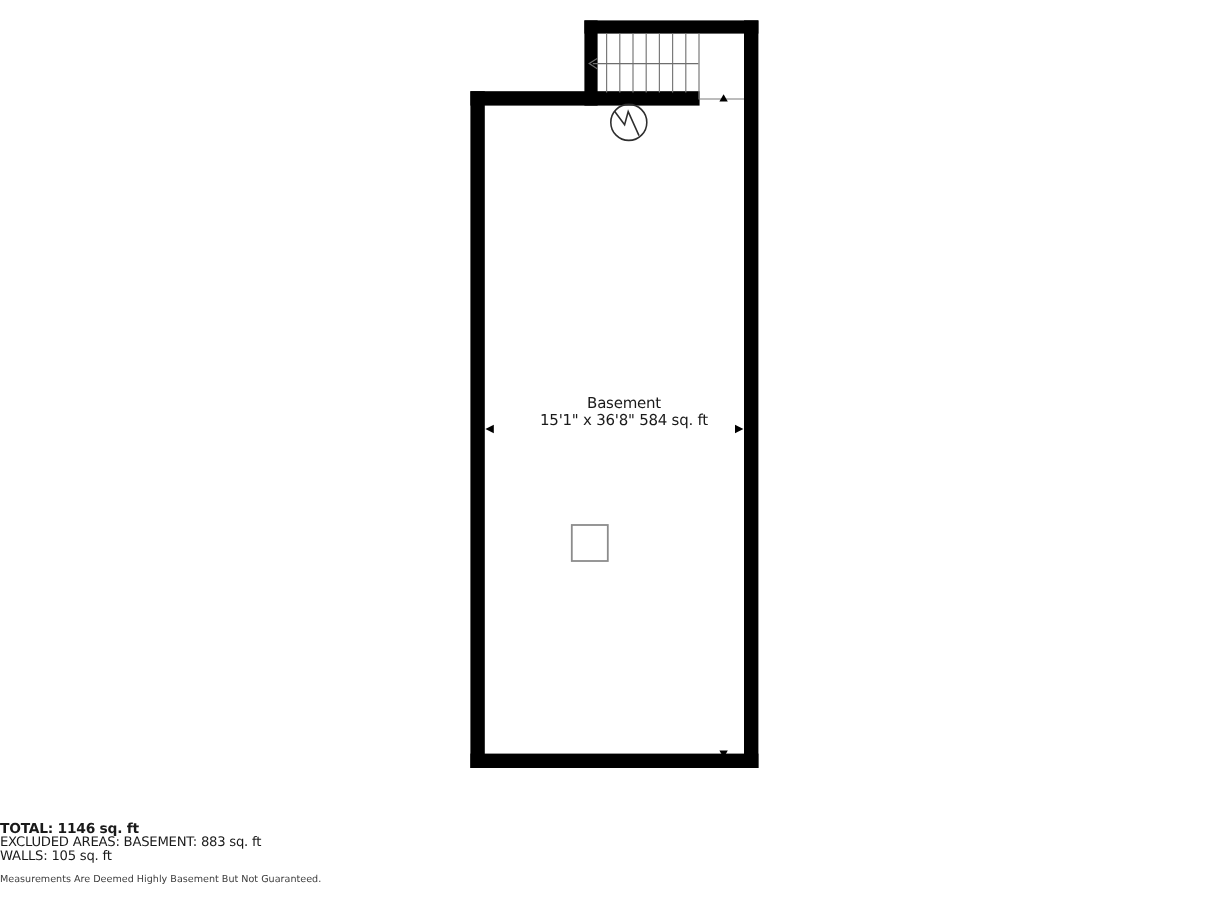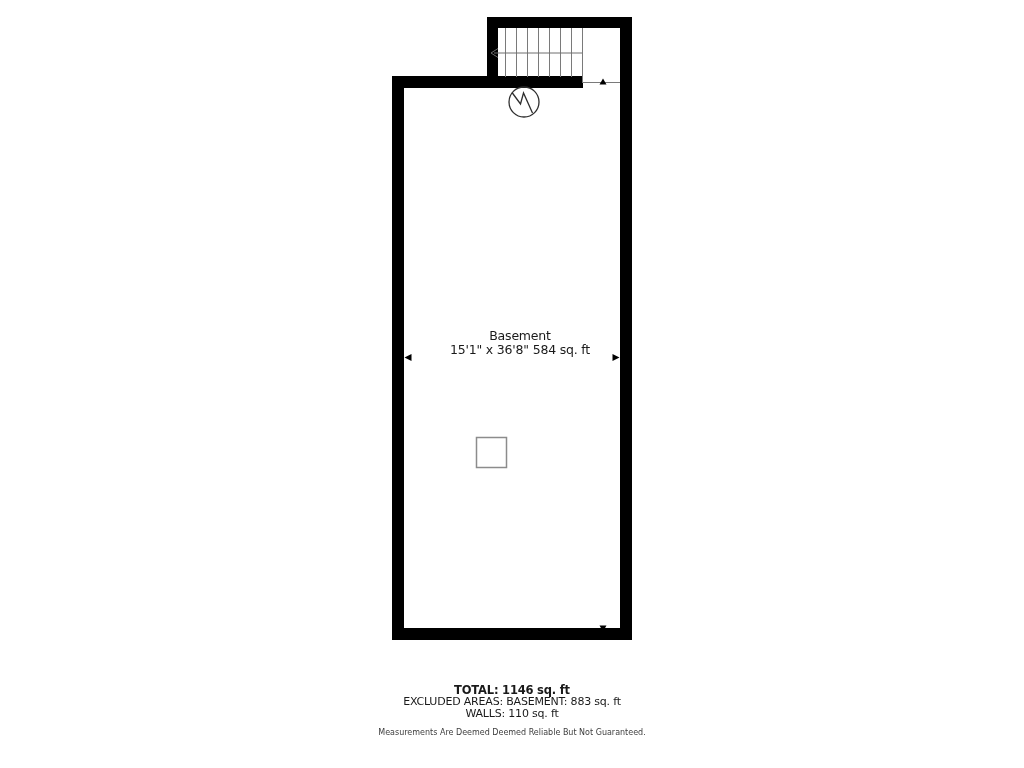--- a/index.html
+++ b/index.html
@@ -40,21 +40,20 @@
     font-size: 12.5px;
     line-height: 14px;
     letter-spacing: -0.2px;
     white-space: nowrap;
   }
   .summary {
     position: absolute;
     left: 0;
     top: 684px;
     width: 1024px;
-    text-align: center;
     color: #1a1a1a;
     font-size: 11px;
     line-height: 12px;
     letter-spacing: -0.2px;
   }
   .summary .total-line {
     font-weight: bold;
     font-size: 11.5px;
   }
   .summary .disclaimer {
@@ -111,17 +110,17 @@
   </svg>
 
   <div class="room-label">
     <div>Basement</div>
     <div>15'1" x 36'8" 584 sq. ft</div>
   </div>
 
   <div class="summary">
     <div class="total-line">TOTAL: 1146 sq. ft</div>
     <div>EXCLUDED AREAS: BASEMENT: 883 sq. ft</div>
-    <div>WALLS: 110 sq. ft</div>
-    <div class="disclaimer">Measurements Are Deemed Deemed Reliable But Not Guaranteed.</div>
+    <div>WALLS: 105 sq. ft</div>
+    <div class="disclaimer">Measurements Are Deemed Highly Basement But Not Guaranteed.</div>
   </div>
 
 </div>
 
 </body></html>

